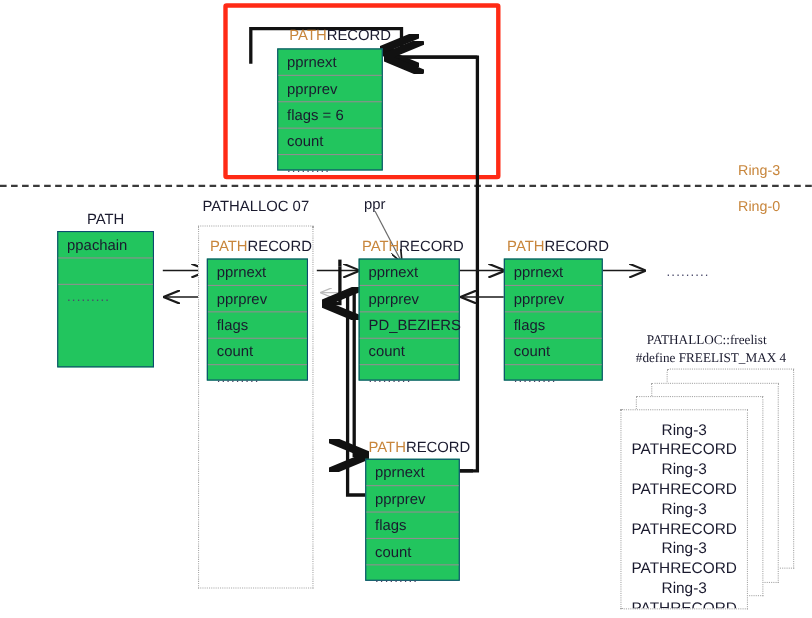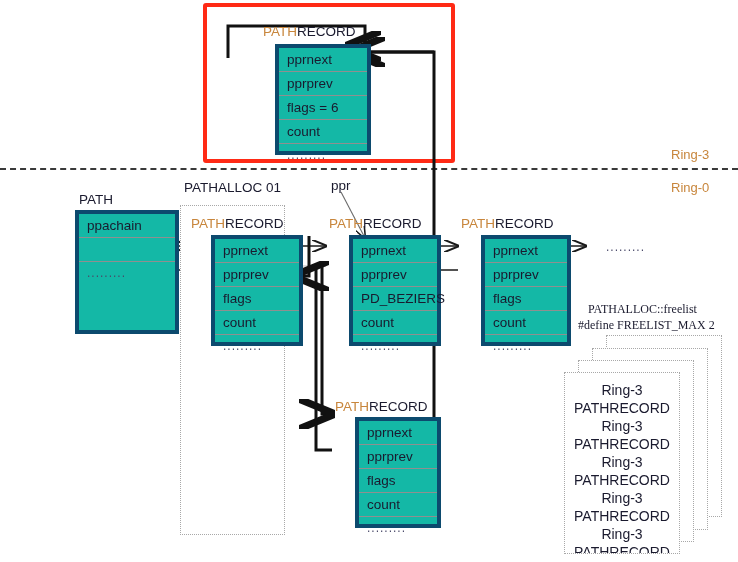--- a/index.html
+++ b/index.html
@@ -1,21 +1,21 @@
 <!DOCTYPE html>
 <html><head>
 <meta charset="utf-8">
 <style>
   html,body{margin:0;padding:0;background:#ffffff;}
   body{width:738px;height:562px;position:relative;overflow:hidden;
        font-family:"Liberation Sans","DejaVu Sans",sans-serif;color:#1a1a2e;}
   #canvas{position:absolute;left:0;top:0;width:738px;height:562px;}
 
   
-  .struct{position:absolute;border:4px solid #0c4a6e;background:#14b8a6;box-sizing:border-box;margin-left:23px;}
+  .struct{position:absolute;border:1px solid #0c4a6e;background:#22c55e;box-sizing:border-box;}
   .struct .row{height:24px;line-height:23px;padding-left:8px;font-size:13.5px;
                border-bottom:1px solid #8f8f8f;box-sizing:border-box;white-space:nowrap;
                color:#1a1a2e;}
   .struct .row:last-child{border-bottom:none;}
   .struct .row.dots{color:#4a4a6a;letter-spacing:1px;font-size:12px;}
 
   .caption{position:absolute;font-size:13.5px;white-space:nowrap;color:#1a1a2e;}
   .caption .pfx{color:#c8863c;}
 
   
@@ -104,27 +104,27 @@
   </div>
   <div class="struct" style="left:252px;top:44px;width:96px;height:111px;">
     <div class="row">pprnext</div>
     <div class="row">pprprev</div>
     <div class="row">flags = 6</div>
     <div class="row">count</div>
     <div class="row dots">.........</div>
   </div>
 
   <div class="caption" style="left:79px;top:192px;">PATH</div>
-  <div class="struct" style="left:52px;top:210px;width:104px;height:124px;">
+  <div class="struct" style="left:52px;top:210px;width:88px;height:124px;">
     <div class="row">ppachain</div>
     <div class="row"></div>
     <div class="row dots">.........</div>
   </div>
 
-  <div class="caption" style="left:184px;top:180px;">PATHALLOC 01</div>
+  <div class="caption" style="left:184px;top:180px;">PATHALLOC 07</div>
   <div class="dotbox" style="left:180px;top:205px;width:105px;height:330px;"></div>
 
   <div class="caption" style="left:191px;top:216px;">
     <span class="pfx">PATH</span><span>RECORD</span>
   </div>
   <div class="struct" style="left:188px;top:235px;width:92px;height:111px;">
     <div class="row">pprnext</div>
     <div class="row">pprprev</div>
     <div class="row">flags</div>
     <div class="row">count</div>
@@ -161,21 +161,21 @@
   </div>
   <div class="struct" style="left:332px;top:417px;width:86px;height:111px;">
     <div class="row">pprnext</div>
     <div class="row">pprprev</div>
     <div class="row">flags</div>
     <div class="row">count</div>
     <div class="row dots">.........</div>
   </div>
 
   <div class="freehdr" style="left:588px;top:302px;">PATHALLOC::freelist</div>
-  <div class="freehdr" style="left:578px;top:318px;">#define FREELIST_MAX  2</div>
+  <div class="freehdr" style="left:578px;top:318px;">#define FREELIST_MAX  4</div>
 
   <div class="dotbox" style="left:606px;top:335px;width:116px;height:182px;"></div>
   <div class="dotbox" style="left:592px;top:348px;width:116px;height:182px;"></div>
   <div class="dotbox" style="left:578px;top:360px;width:116px;height:182px;"></div>
 
   <div class="flcard" style="left:564px;top:372px;width:116px;height:182px;">
     <div>Ring-3</div>
     <div>PATHRECORD</div>
     <div>Ring-3</div>
     <div>PATHRECORD</div>

